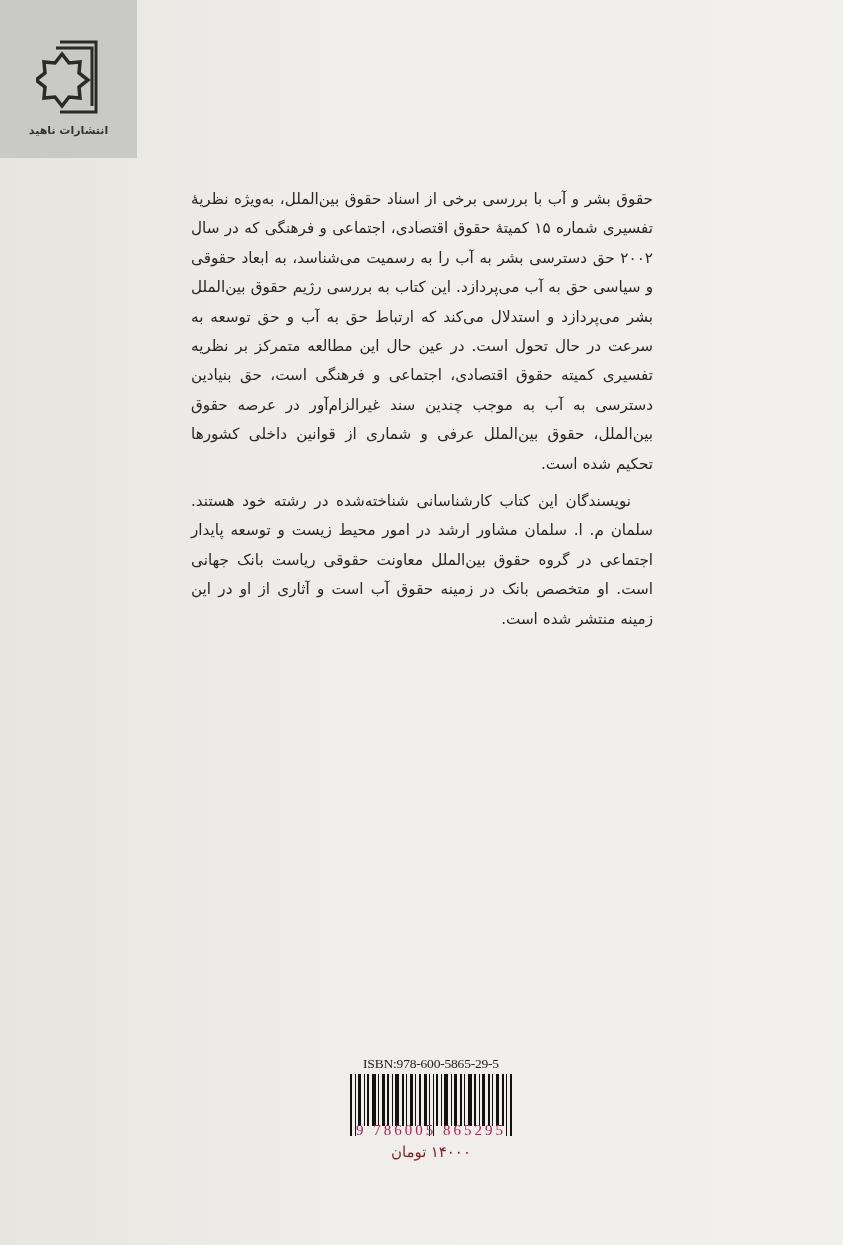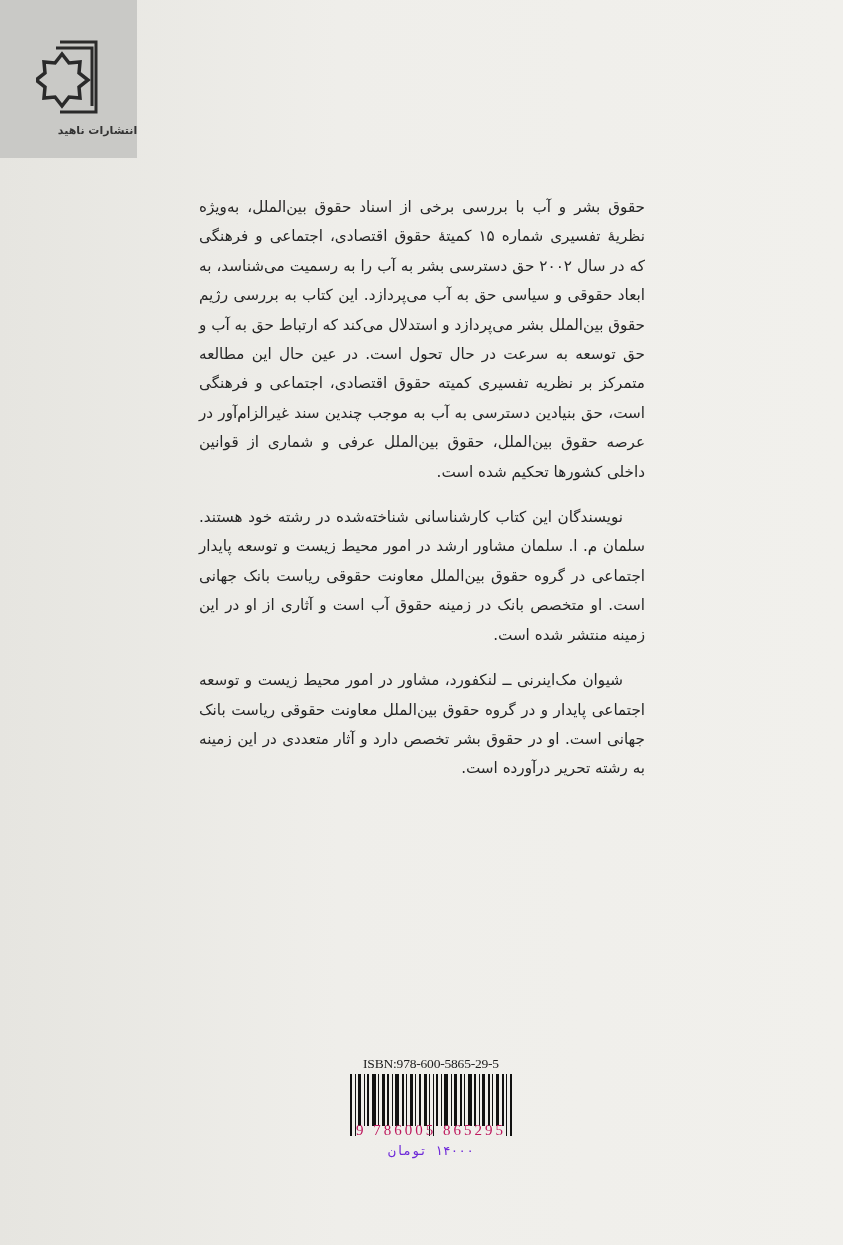--- a/index.html
+++ b/index.html
@@ -1,51 +1,50 @@
 <!DOCTYPE html>
 <html><head>
 <meta charset="utf-8">
 <style>
   html,body{margin:0;padding:0;}
   body{width:843px;height:1245px;background:#ecebe7;position:relative;overflow:hidden;font-family:"DejaVu Serif",serif;color:#222;}
   .cover{position:absolute;inset:0;background:linear-gradient(90deg,#e6e5e0 0%,#efeeea 40%,#f1f0ec 100%);}
   .logo-box{position:absolute;left:0;top:0;width:137px;height:158px;background:#c9c9c6;}
   .logo-svg{position:absolute;left:36px;top:36px;width:70px;height:80px;}
-  .logo-text{position:absolute;left:0;width:137px;top:124px;text-align:center;font-family:"DejaVu Sans",sans-serif;font-size:11px;font-weight:bold;color:#333;direction:rtl;padding-left:29px;}
+  .logo-text{position:absolute;left:0;width:137px;top:124px;text-align:center;font-family:"DejaVu Sans",sans-serif;font-size:11px;font-weight:bold;color:#333;direction:rtl;}
   .body-text{position:absolute;left:183px;top:177px;width:478px;direction:rtl;text-align:justify;text-align-last:right;font-family:"DejaVu Sans",sans-serif;font-size:15.2px;line-height:29.4px;color:#262626;}
-  .body-text p{margin:16px;}
+  .body-text p{margin:8px;}
   .body-text p.indent{text-indent:22px;}
   .isbn-block{position:absolute;left:346px;top:1056px;width:170px;text-align:center;}
   .isbn-text{font-family:"Liberation Serif",serif;font-size:13.5px;color:#1a1a1a;letter-spacing:-0.2px;white-space:nowrap;}
   .barcode{display:flex;align-items:flex-start;height:62px;margin:2px auto 0 auto;width:162px;justify-content:space-between;}
   .barcode span{display:block;background:#111;height:52px;}
   .barcode span.guard{height:62px;}
   .barcode-digits{font-family:"Liberation Serif",serif;font-size:15px;color:#be185d;letter-spacing:3px;margin-top:-14px;white-space:nowrap;}
-  .price{font-family:Liberation Mono, monospace;font-size:13px;color:#6d28d9;direction:rtl;margin-top:4px;}
+  .price{font-family:Liberation Sans, sans-serif;font-size:15px;color:#7f1d1d;direction:rtl;margin-top:4px;}
 </style>
 </head>
 <body>
 
 <div class="cover"></div>
 
 <div class="logo-box">
   <svg class="logo-svg" viewBox="0 0 70 80">
     <path d="M24 6 L60 6 L60 76 L24 76" fill="none" stroke="#2a2a2a" stroke-width="3"></path>
     <path d="M20 12 L56 12 L56 70" fill="none" stroke="#2a2a2a" stroke-width="3"></path>
     <g transform="translate(26,44)">
       <polygon points="0,-26 7,-17 18,-18 17,-7 26,0 17,7 18,18 7,17 0,26 -7,17 -18,18 -17,7 -26,0 -17,-7 -18,-18 -7,-17" fill="#c9c9c6" stroke="#2a2a2a" stroke-width="3.5" stroke-linejoin="miter"></polygon>
     </g>
   </svg>
   <div class="logo-text">انتشارات ناهید</div>
 </div>
 
 <div class="body-text">
   <p>حقوق بشر و آب با بررسی برخی از اسناد حقوق بین‌الملل، به‌ویژه نظریهٔ تفسیری شماره ۱۵ کمیتهٔ حقوق اقتصادی، اجتماعی و فرهنگی که در سال ۲۰۰۲ حق دسترسی بشر به آب را به رسمیت می‌شناسد، به ابعاد حقوقی و سیاسی حق به آب می‌پردازد. این کتاب به بررسی رژیم حقوق بین‌الملل بشر می‌پردازد و استدلال می‌کند که ارتباط حق به آب و حق توسعه به سرعت در حال تحول است. در عین حال این مطالعه متمرکز بر نظریه تفسیری کمیته حقوق اقتصادی، اجتماعی و فرهنگی است، حق بنیادین دسترسی به آب به موجب چندین سند غیرالزام‌آور در عرصه حقوق بین‌الملل، حقوق بین‌الملل عرفی و شماری از قوانین داخلی کشورها تحکیم شده است.</p>
   <p class="indent">نویسندگان این کتاب کارشناسانی شناخته‌شده در رشته خود هستند. سلمان م. ا. سلمان مشاور ارشد در امور محیط زیست و توسعه پایدار اجتماعی در گروه حقوق بین‌الملل معاونت حقوقی ریاست بانک جهانی است. او متخصص بانک در زمینه حقوق آب است و آثاری از او در این زمینه منتشر شده است.</p>
-  <p class="indent">شیوان مک‌اینرنی ــ لنکفورد، مشاور در امور محیط زیست و توسعه اجتماعی پایدار و در گروه حقوق بین‌الملل معاونت حقوقی ریاست بانک جهانی است. او در حقوق بشر تخصص دارد و آثار متعددی در این زمینه به رشته تحریر درآورده است.</p>
 </div>
 
 <div class="isbn-block">
   <div class="isbn-text">ISBN:978-600-5865-29-5</div>
   <div class="barcode">
     <span class="guard" style="width:2px"></span>
       <span class="guard" style="width:1px"></span>
     <span style="width:3px"></span>
       <span style="width:1px"></span>
       <span style="width:2px"></span>

